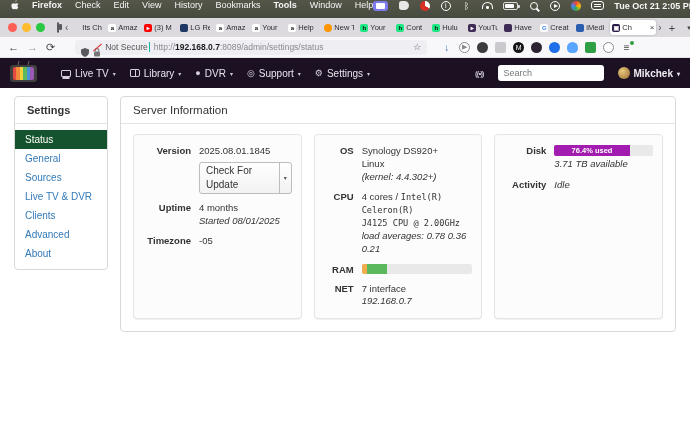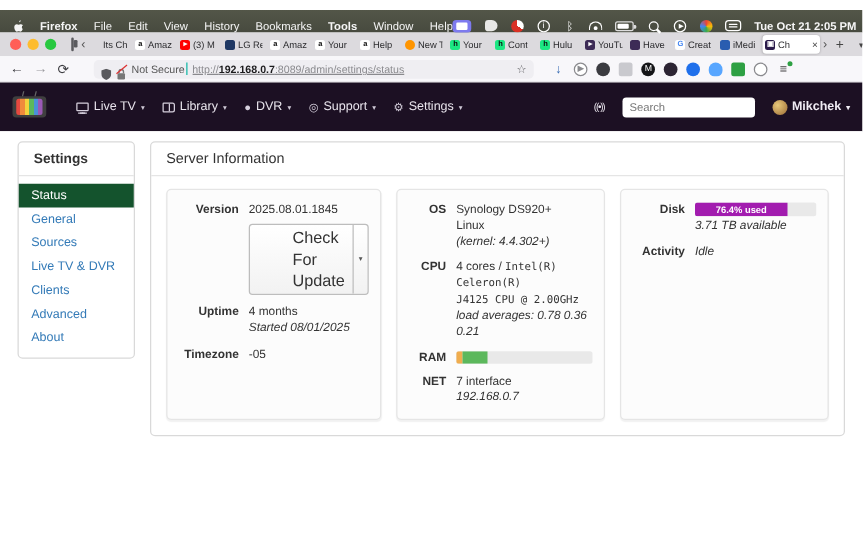--- a/index.html
+++ b/index.html
@@ -1,22 +1,22 @@
 <!DOCTYPE html>
 <html><head>
 <meta charset="utf-8">
 <style>
   * { margin:0; padding:0; box-sizing:border-box; }
   html,body { width:690px; height:448px; overflow:hidden; }
   body { font-family:"Liberation Sans", sans-serif; background:#fff; color:#333; }
   .screen { width:690px; height:448px; display:flex; flex-direction:column; }
 
   
-  .menubar { height:18px; background:linear-gradient(#535648,#474a3f); display:flex; align-items:flex-end;
-             justify-content:space-between; padding:0 10px; color:#f5f5f5; font-size:9px; font-weight:bold; flex:none;margin-top:8px; }
+  .menubar { height:18px; background:linear-gradient(#535648,#474a3f); display:flex; align-items:flex-start;
+             justify-content:space-between; padding:0 10px; color:#f5f5f5; font-size:9px; font-weight:bold; flex:none; }
   .menubar-left { display:flex; align-items:center; gap:13px; }
   .menubar-right { display:flex; align-items:center; gap:10px; }
   .apple-logo { width:9px; height:10px; display:inline-block; }
   .mb-item { cursor:default; white-space:nowrap; }
   .st-ic { display:inline-flex; align-items:center; justify-content:center; height:11px; min-width:11px; color:#fff; font-size:9px; font-weight:normal; }
   .ic-screenshare { width:15px; height:10px; background:#7d7aee; border-radius:3px; position:relative; }
   .ic-screenshare::after{ content:""; position:absolute; inset:2px 3px; background:#fff; border-radius:1px; }
   .ic-blob { width:10px; height:9px; background:#e8e8e6; border-radius:3px 5px 5px 3px; }
   .ic-red { width:10px; height:10px; border-radius:50%; background:conic-gradient(#fff 0 120deg, #d93025 120deg 360deg); }
   .ic-circ { width:10px; height:10px; border:1px solid #fff; border-radius:50%; font-size:7px; line-height:8px; text-align:center; }
@@ -52,33 +52,33 @@
 
   
   .toolbar { height:21px; background:#f8f7fa; display:flex; align-items:center; padding:0 8px; gap:8px; flex:none; border-bottom:1px solid #e4e2e6; }
   .nav-arrow { color:#3c3c40; font-size:11px; }
   .nav-arrow.fwd { color:#9a9a9e; }
   .urlbar { flex:none; width:352px; height:15px; margin-left:12px; background:#efeef2; border-radius:4px; display:flex; align-items:center; padding:0 6px; gap:4px; }
   .shield { width:8px; height:9px; }
   .lockwrap { position:relative; width:8px; height:9px; }
   .lock-slash { position:absolute; left:-1px; top:4px; width:11px; height:1.3px; background:#d33; transform:rotate(-40deg); }
   .ns-label { font-size:8.5px; color:#555; white-space:nowrap; padding-right:1px; border-right:1px solid #14b8a6; }
-  .url { font-size:8.5px; color:#8a8a8e; white-space:nowrap; overflow:hidden; flex:1;text-decoration:underline; }
+  .url { font-size:8.5px; color:#8a8a8e; white-space:nowrap; overflow:hidden; flex:1; }
   .url b { color:#1b1b1d; font-weight:bold; }
   .star { margin-left:auto; color:#5a5a5e; font-size:9px; }
   .extrow { display:flex; align-items:center; gap:7px; margin-left:6px; }
   .ext { width:11px; height:11px; border-radius:50%; display:inline-flex; align-items:center; justify-content:center; font-size:7px; color:#fff; }
   .ext.dl { color:#3c6fb5; font-size:10px; font-weight:bold; border-radius:0; }
   .ext.outline { border:1px solid #8a8a8e; color:#8a8a8e; background:#fff; }
   .ext.sq { border-radius:2px; }
   .ext.menu-ic { border-radius:0; color:#444; font-size:10px; position:relative; }
   .ext.menu-ic::after { content:""; position:absolute; right:-2px; top:-1px; width:4px; height:4px; background:#2ea043; border-radius:50%; }
 
   
-  .navbar { height:39px; background:#1c1023; display:flex; align-items:center; padding:0 10px; gap:14px; flex:none; }
+  .navbar { height:30px; background:#1c1023; display:flex; align-items:center; padding:0 10px; gap:14px; flex:none; }
   .tvlogo { width:27px; height:17px; background:#3f3f3f; border-radius:3px; position:relative; margin-right:10px; flex:none; }
   .tvlogo::before { content:""; position:absolute; inset:2px 3px; border-radius:2px;
     background:linear-gradient(90deg,#e5493f 0 16%,#f08a3c 16% 32%,#f3d23c 32% 48%,#5cb85c 48% 66%,#4a90d9 66% 83%,#9b59b6 83% 100%); }
   .tvlogo::after { content:""; position:absolute; top:-4px; left:8px; width:9px; height:4px;
     border-left:1.3px solid #666; border-right:1.3px solid #666; transform:skewX(-14deg); }
   .nav-item { display:flex; align-items:center; gap:4px; color:#e8e4ec; font-size:10px; white-space:nowrap; }
   .nav-item .caret { font-size:6px; color:#cfc9d6; }
   .nv-ic { color:#d6d0dd; font-size:9px; display:inline-flex; }
   .ic-display { width:10px; height:7px; border:1.2px solid #d6d0dd; border-radius:1px; position:relative; }
   .ic-display::after { content:""; position:absolute; left:2px; bottom:-3px; width:3.5px; height:1.2px; background:#d6d0dd; box-shadow:-1.5px 0 0 #d6d0dd,1.5px 0 0 #d6d0dd; }
@@ -106,42 +106,42 @@
           row-gap:8px; font-size:9.5px; }
   .row { display:grid; column-gap:8px; align-items:start; }
   .card.c1 .row { grid-template-columns:48px 1fr; }
   .card.c2 .row { grid-template-columns:30px 1fr; }
   .card.c3 .row { grid-template-columns:42px 1fr; }
   .lbl { font-weight:bold; text-align:right; color:#333; }
   .val { color:#333; line-height:1.35; }
   .ital { font-style:italic; }
   .mono { font-family:"DejaVu Sans Mono", monospace; font-size:8.6px; }
   .btn-split { display:inline-flex; margin-top:4px; border:1px solid #bdbdbd; border-radius:3px; background:linear-gradient(#fff,#f2f2f2); overflow:hidden; }
-  .btn-split .btn-main { padding:1.5px 6px; font-size:13px; color:#333;margin-left:28px; }
+  .btn-split .btn-main { padding:1.5px 6px; font-size:10px; color:#333; }
   .btn-split .btn-caret { padding:1.5px 4px; border-left:1px solid #bdbdbd; font-size:6px; color:#555; display:flex; align-items:center; }
   .bar { height:10px; background:#e9e9e9; border-radius:2px; overflow:hidden; display:flex; }
   .bar.disk { height:11px; }
   .seg { height:100%; }
   .disk-fill { height:100%; color:#fff; font-size:7.5px; text-align:center; line-height:11px; font-weight:bold; }
   .sub { margin-top:2px; }
 </style>
 </head>
 <body>
 
 <div class="screen">
 
   <div class="menubar">
     <div class="menubar-left">
       <span class="apple-logo">
         <svg viewBox="0 0 9 10" width="9" height="10">
             <path fill="#f5f5f5" d="M6.6 0.2c0.1 0.7-0.5 1.5-1.2 1.5C5.2 1 5.9 0.2 6.6 0.2zM8.2 7.2C7.9 8 7.3 9.3 6.5 9.3 5.9 9.3 5.8 9 5 9 4.2 9 4 9.3 3.4 9.3 2.5 9.3 1.4 7.4 1.4 5.7c0-1.6 1-2.4 2-2.4 0.6 0 1.1 0.4 1.5 0.4 0.3 0 1-0.4 1.7-0.4 0.3 0 1.2 0 1.8 0.9C7.1 4.9 7.3 6.7 8.2 7.2z"></path>
           </svg>
       </span>
       <span class="mb-item">Firefox</span>
-      <span class="mb-item" style="font-weight:normal">File</span>
+      <span class="mb-item" style="font-weight:normal">Check</span>
       <span class="mb-item" style="font-weight:normal">Edit</span>
       <span class="mb-item" style="font-weight:normal">View</span>
       <span class="mb-item" style="font-weight:normal">History</span>
       <span class="mb-item" style="font-weight:normal">Bookmarks</span>
       <span class="mb-item" style="font-weight:bold">Tools</span>
       <span class="mb-item" style="font-weight:normal">Window</span>
       <span class="mb-item" style="font-weight:normal">Help</span>
     </div>
     <div class="menubar-right">
       <span class="st-ic">

